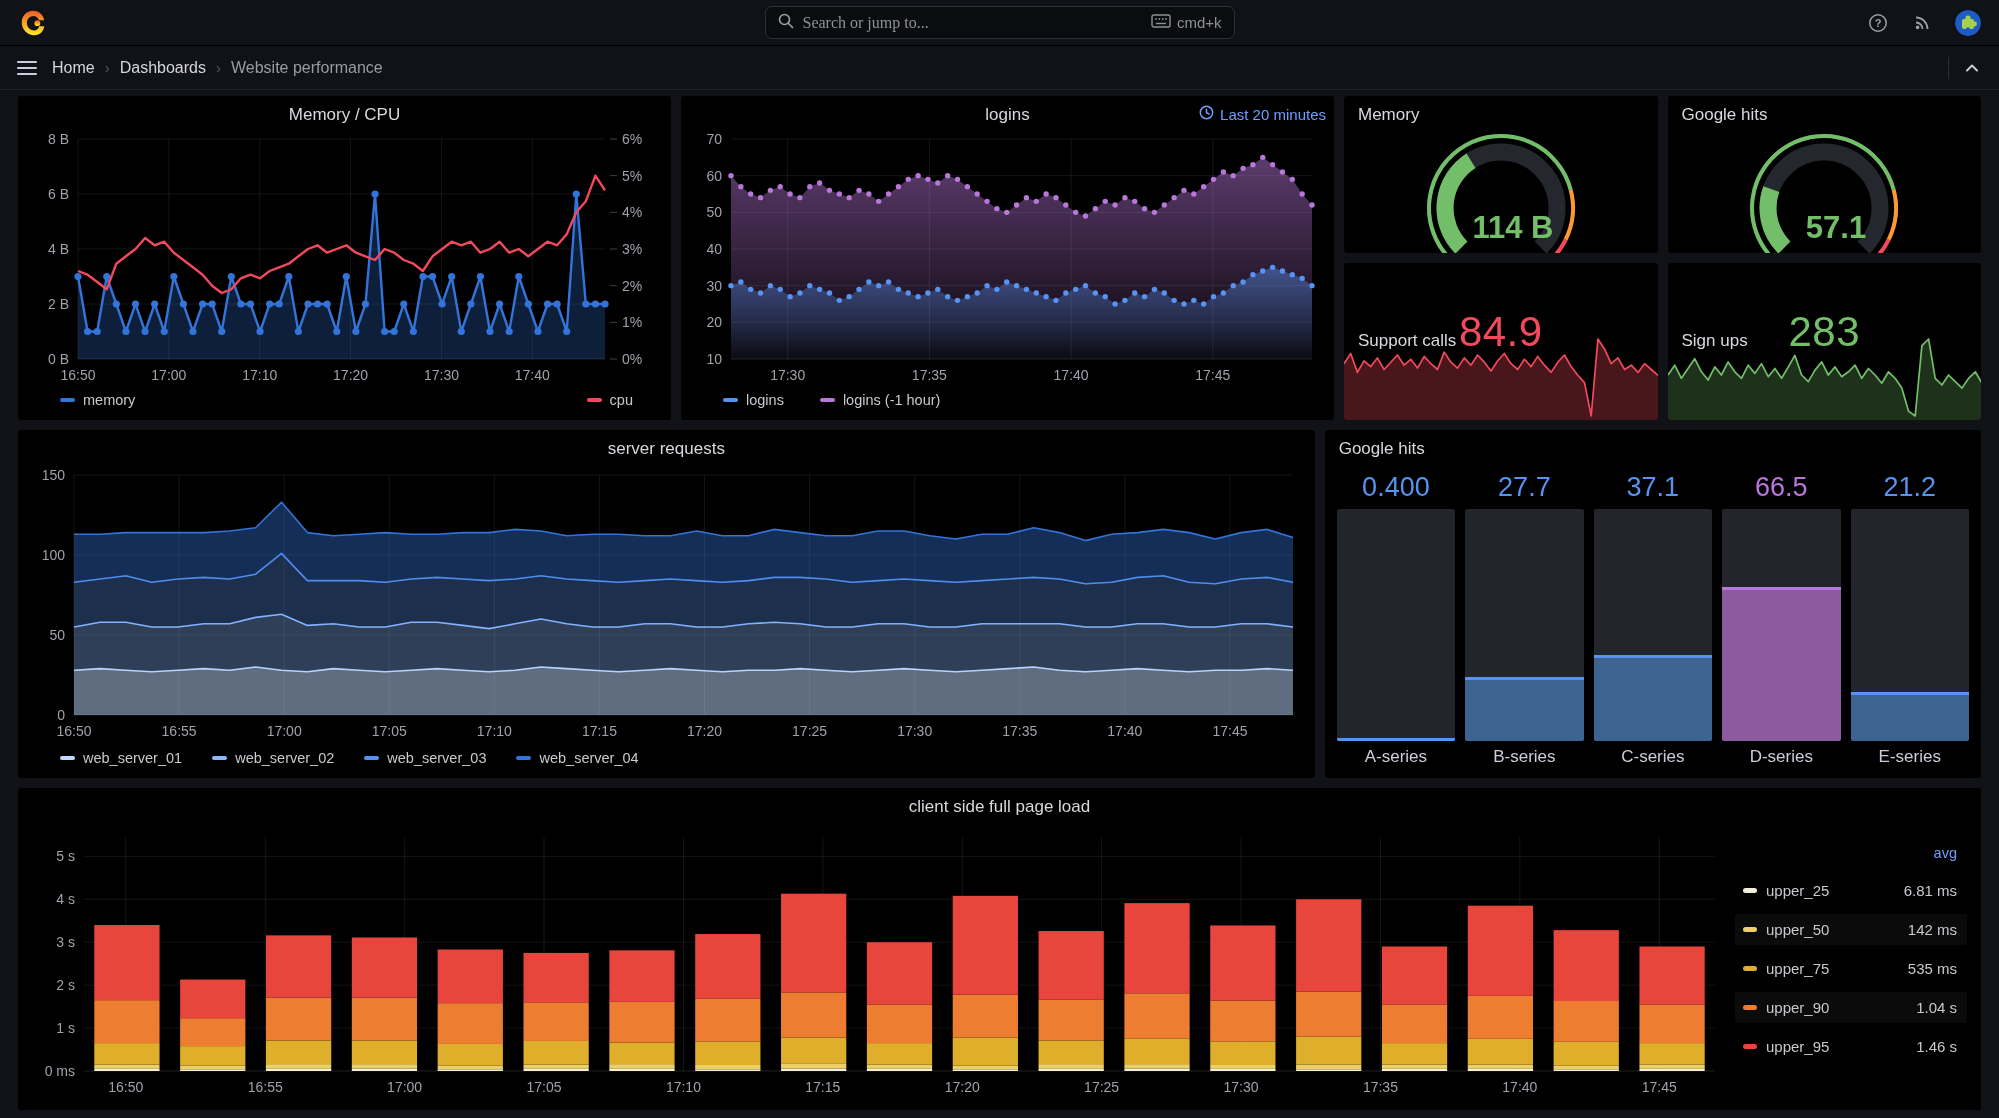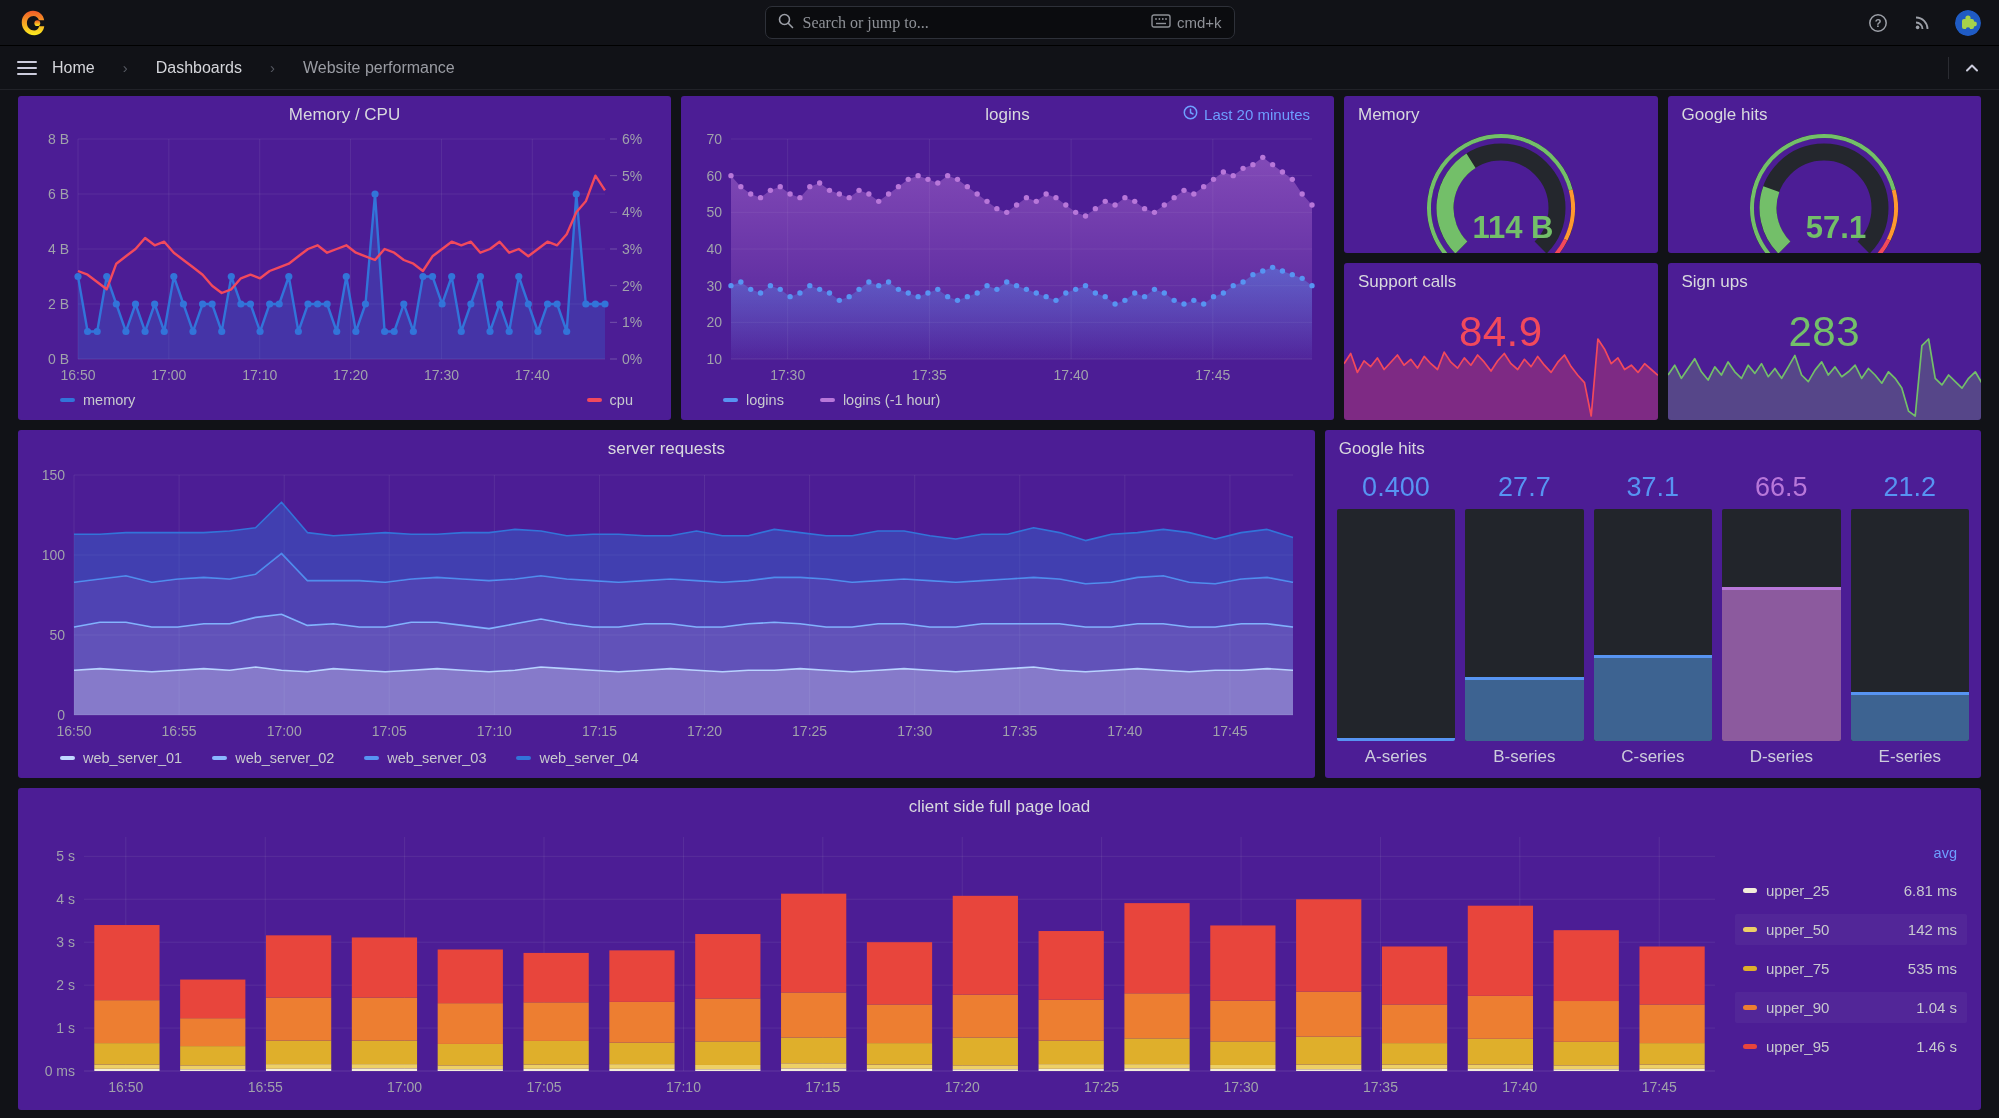--- a/index.html
+++ b/index.html
@@ -13,42 +13,42 @@
   .searchbox { position:absolute; left:50%; transform:translateX(-50%); width:470px; height:33px; background:#0b0c0f; border:1px solid #2e3139; border-radius:7px; display:flex; align-items:center; padding:0 12px; gap:9px; cursor:text; }
   .searchbox input { flex:1; background:transparent; border:none; outline:none; color:#9da0a8; font-size:16px; font-family:Liberation Serif, serif; }
   .searchbox input::placeholder { color:#8e9197; }
   .kbd-hint { display:flex; align-items:center; gap:6px; color:#8e9197; font-size:15px; }
   .top-actions { margin-left:auto; display:flex; align-items:center; gap:22px; }
   .icon-btn { width:22px; height:22px; display:flex; align-items:center; justify-content:center; cursor:pointer; }
   .avatar { width:26px; height:26px; border-radius:50%; overflow:hidden; cursor:pointer; }
 
   
   .navbar { height:44px; background:#111217; border-bottom:1px solid rgba(204,204,220,0.09); display:flex; align-items:center; padding:0 16px; gap:14px; flex:0 0 auto; }
-  .crumbs { display:flex; align-items:center; gap:28px; font-size:16px; }
+  .crumbs { display:flex; align-items:center; gap:10px; font-size:16px; }
   .crumb { color:#d5d6db; cursor:pointer; }
   .crumb.current { color:#9a9ca3; cursor:default; }
   .crumb-sep { color:#565962; font-size:15px; }
   .nav-right { margin-left:auto; display:flex; align-items:center; gap:12px; }
   .nav-divider { width:1px; height:22px; background:rgba(204,204,220,0.14); }
 
   
   .dash { flex:1; padding:6px 18px 8px; display:flex; flex-direction:column; gap:10px; min-height:0; }
   .row { display:flex; gap:10px; min-height:0; }
   .row1 { height:324px; }
   .row2 { height:348px; }
   .row3 { flex:1; }
-  .panel { background:#4c1d95; border-radius:3px; display:flex; flex-direction:column; padding:5px 8px 7px; min-width:0; min-height:0; }
+  .panel { background:#000000; border-radius:3px; display:flex; flex-direction:column; padding:5px 8px 7px; min-width:0; min-height:0;justify-content:center; }
   .p-memcpu, .p-logins { flex:1 1 0; }
   .statgrid { flex:1 1 0; display:grid; grid-template-columns:1fr 1fr; grid-template-rows:1fr 1fr; gap:10px; }
   .p-server { flex:2 1 0; }
   .p-bars { flex:1 1 0; }
   .panel-head { height:28px; display:flex; align-items:center; justify-content:center; position:relative; flex:0 0 auto; }
   .panel-title { font-size:17px; color:#d8d9de; font-weight:500; cursor:pointer; }
   .panel-head.left { justify-content:flex-start; padding-left:6px; }
-  .time-range { position:absolute; right:16px; top:4px; display:flex; align-items:center; gap:6px; color:#6e9fff; font-size:15px; cursor:pointer; }
+  .time-range { position:absolute; right:0; top:4px; display:flex; align-items:center; gap:6px; color:#6e9fff; font-size:15px; cursor:pointer; }
   .chart { flex:1 1 0; min-height:0; min-width:0; }
   .legend { flex:0 0 auto; height:26px; display:flex; align-items:center; gap:36px; padding:0 30px 0 34px; font-size:14.5px; color:#c7c9ce; }
   .legend.split { justify-content:space-between; }
   .legend-item { display:flex; align-items:center; gap:8px; cursor:pointer; white-space:nowrap; }
   .swatch { width:15px; height:4.5px; border-radius:2.5px; display:inline-block; }
 
   
   .stat-panel { position:relative; overflow:hidden; }
   .gauge-body { flex:1; display:flex; align-items:center; justify-content:center; min-height:0; }
   .spark-value { position:absolute; left:0; right:0; top:44%; transform:translateY(-50%); text-align:center; font-size:42px; font-weight:500; letter-spacing:0.5px; }

